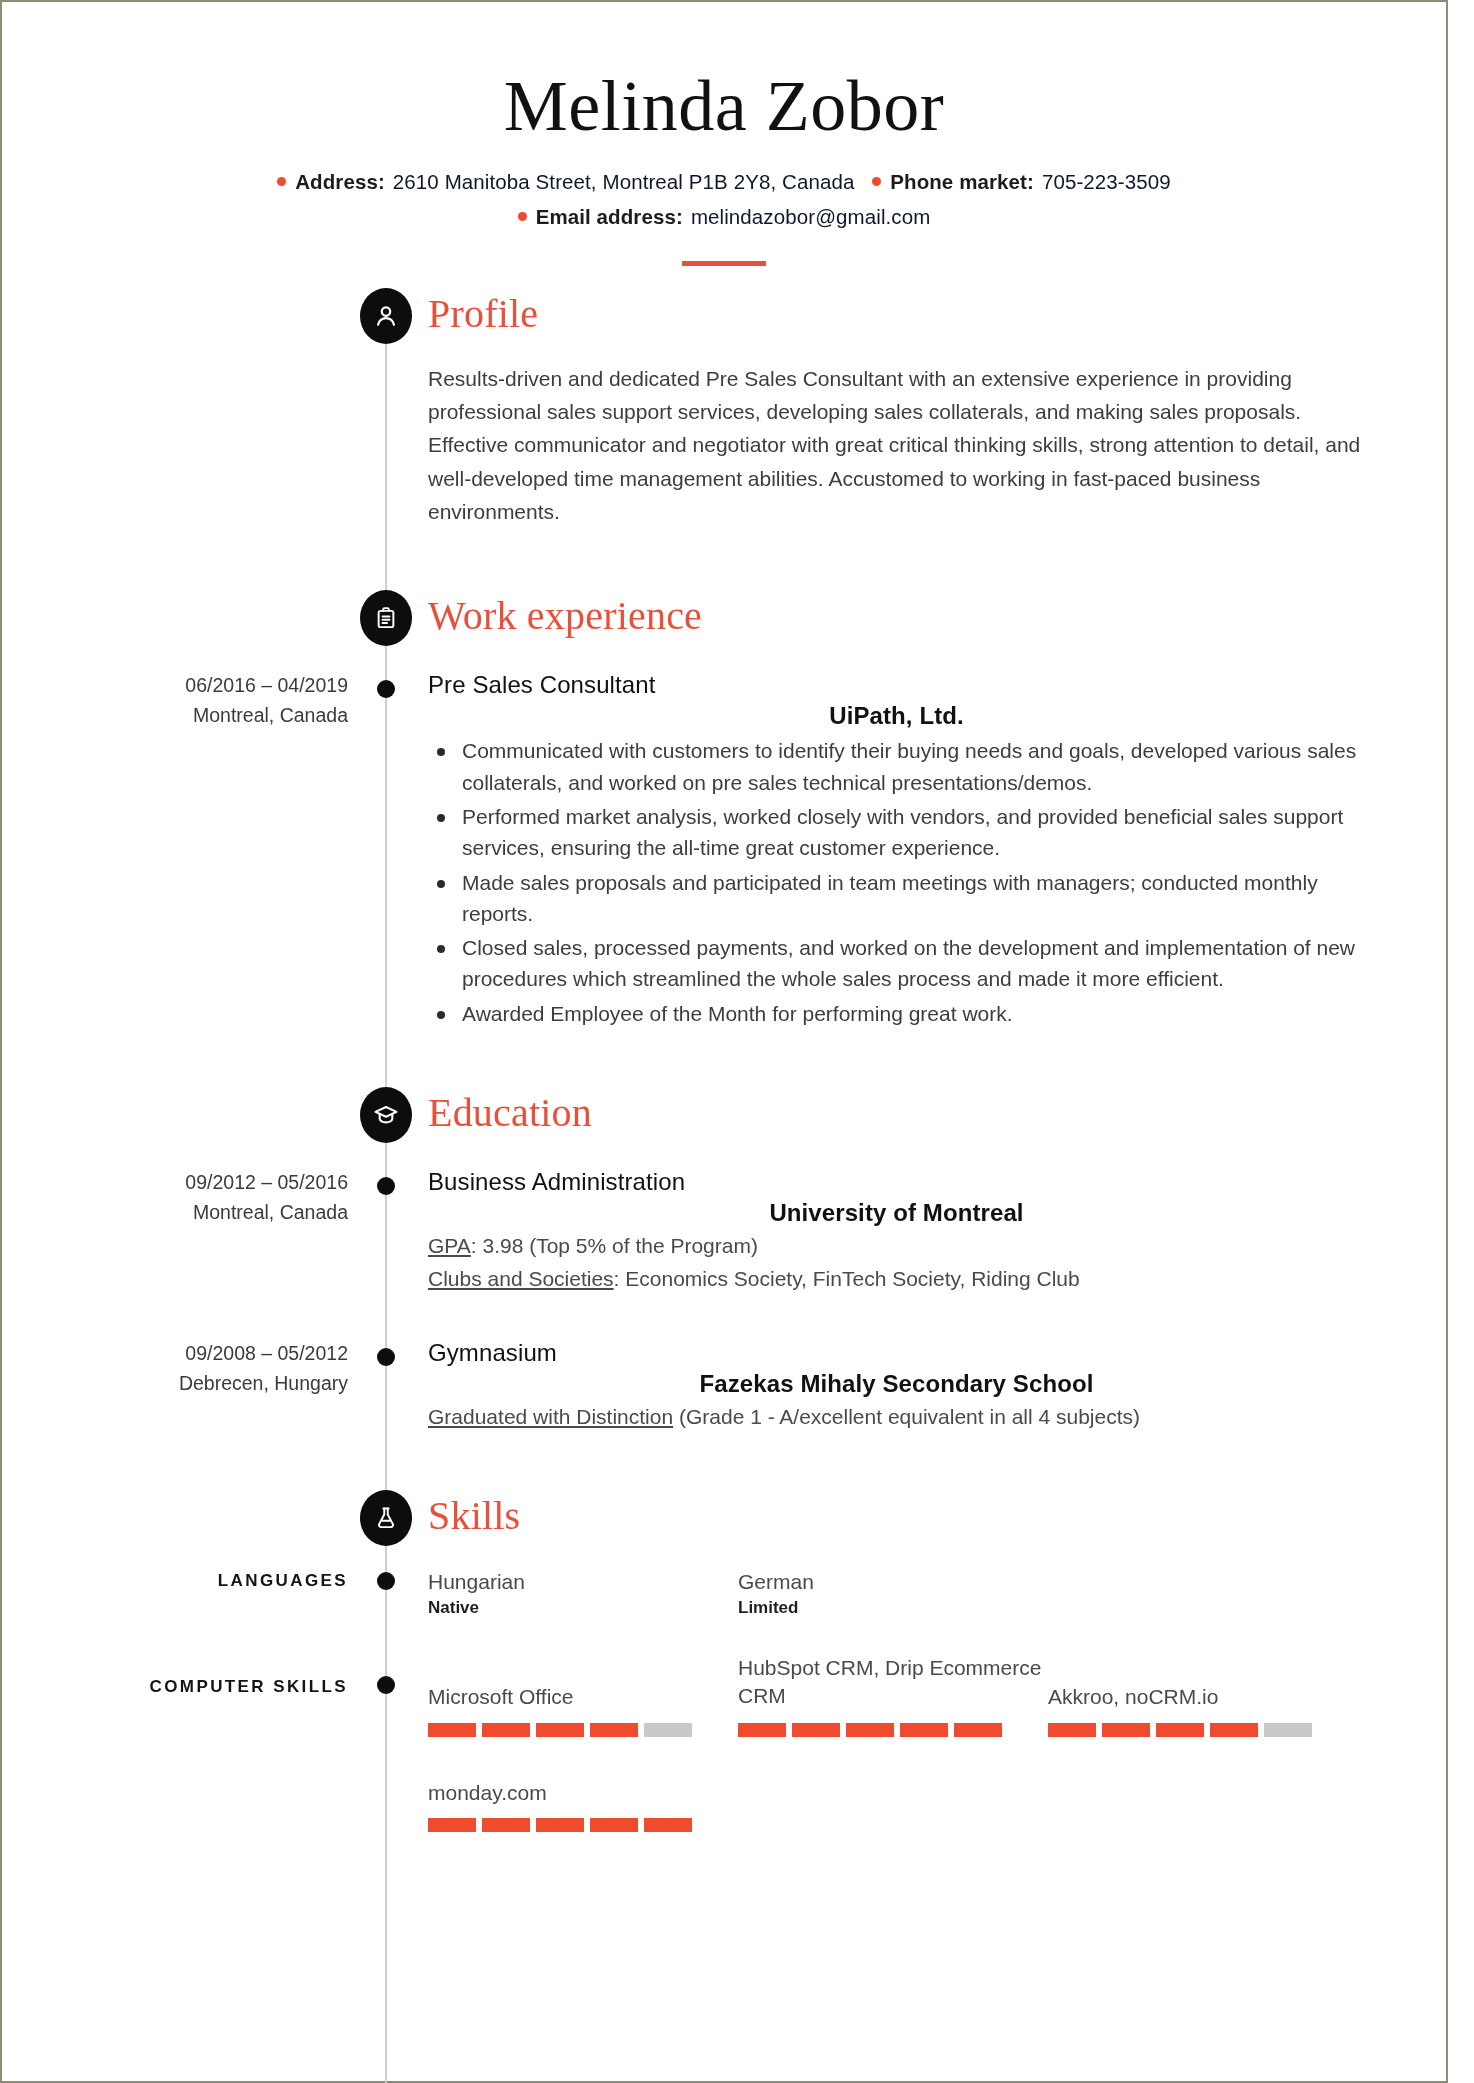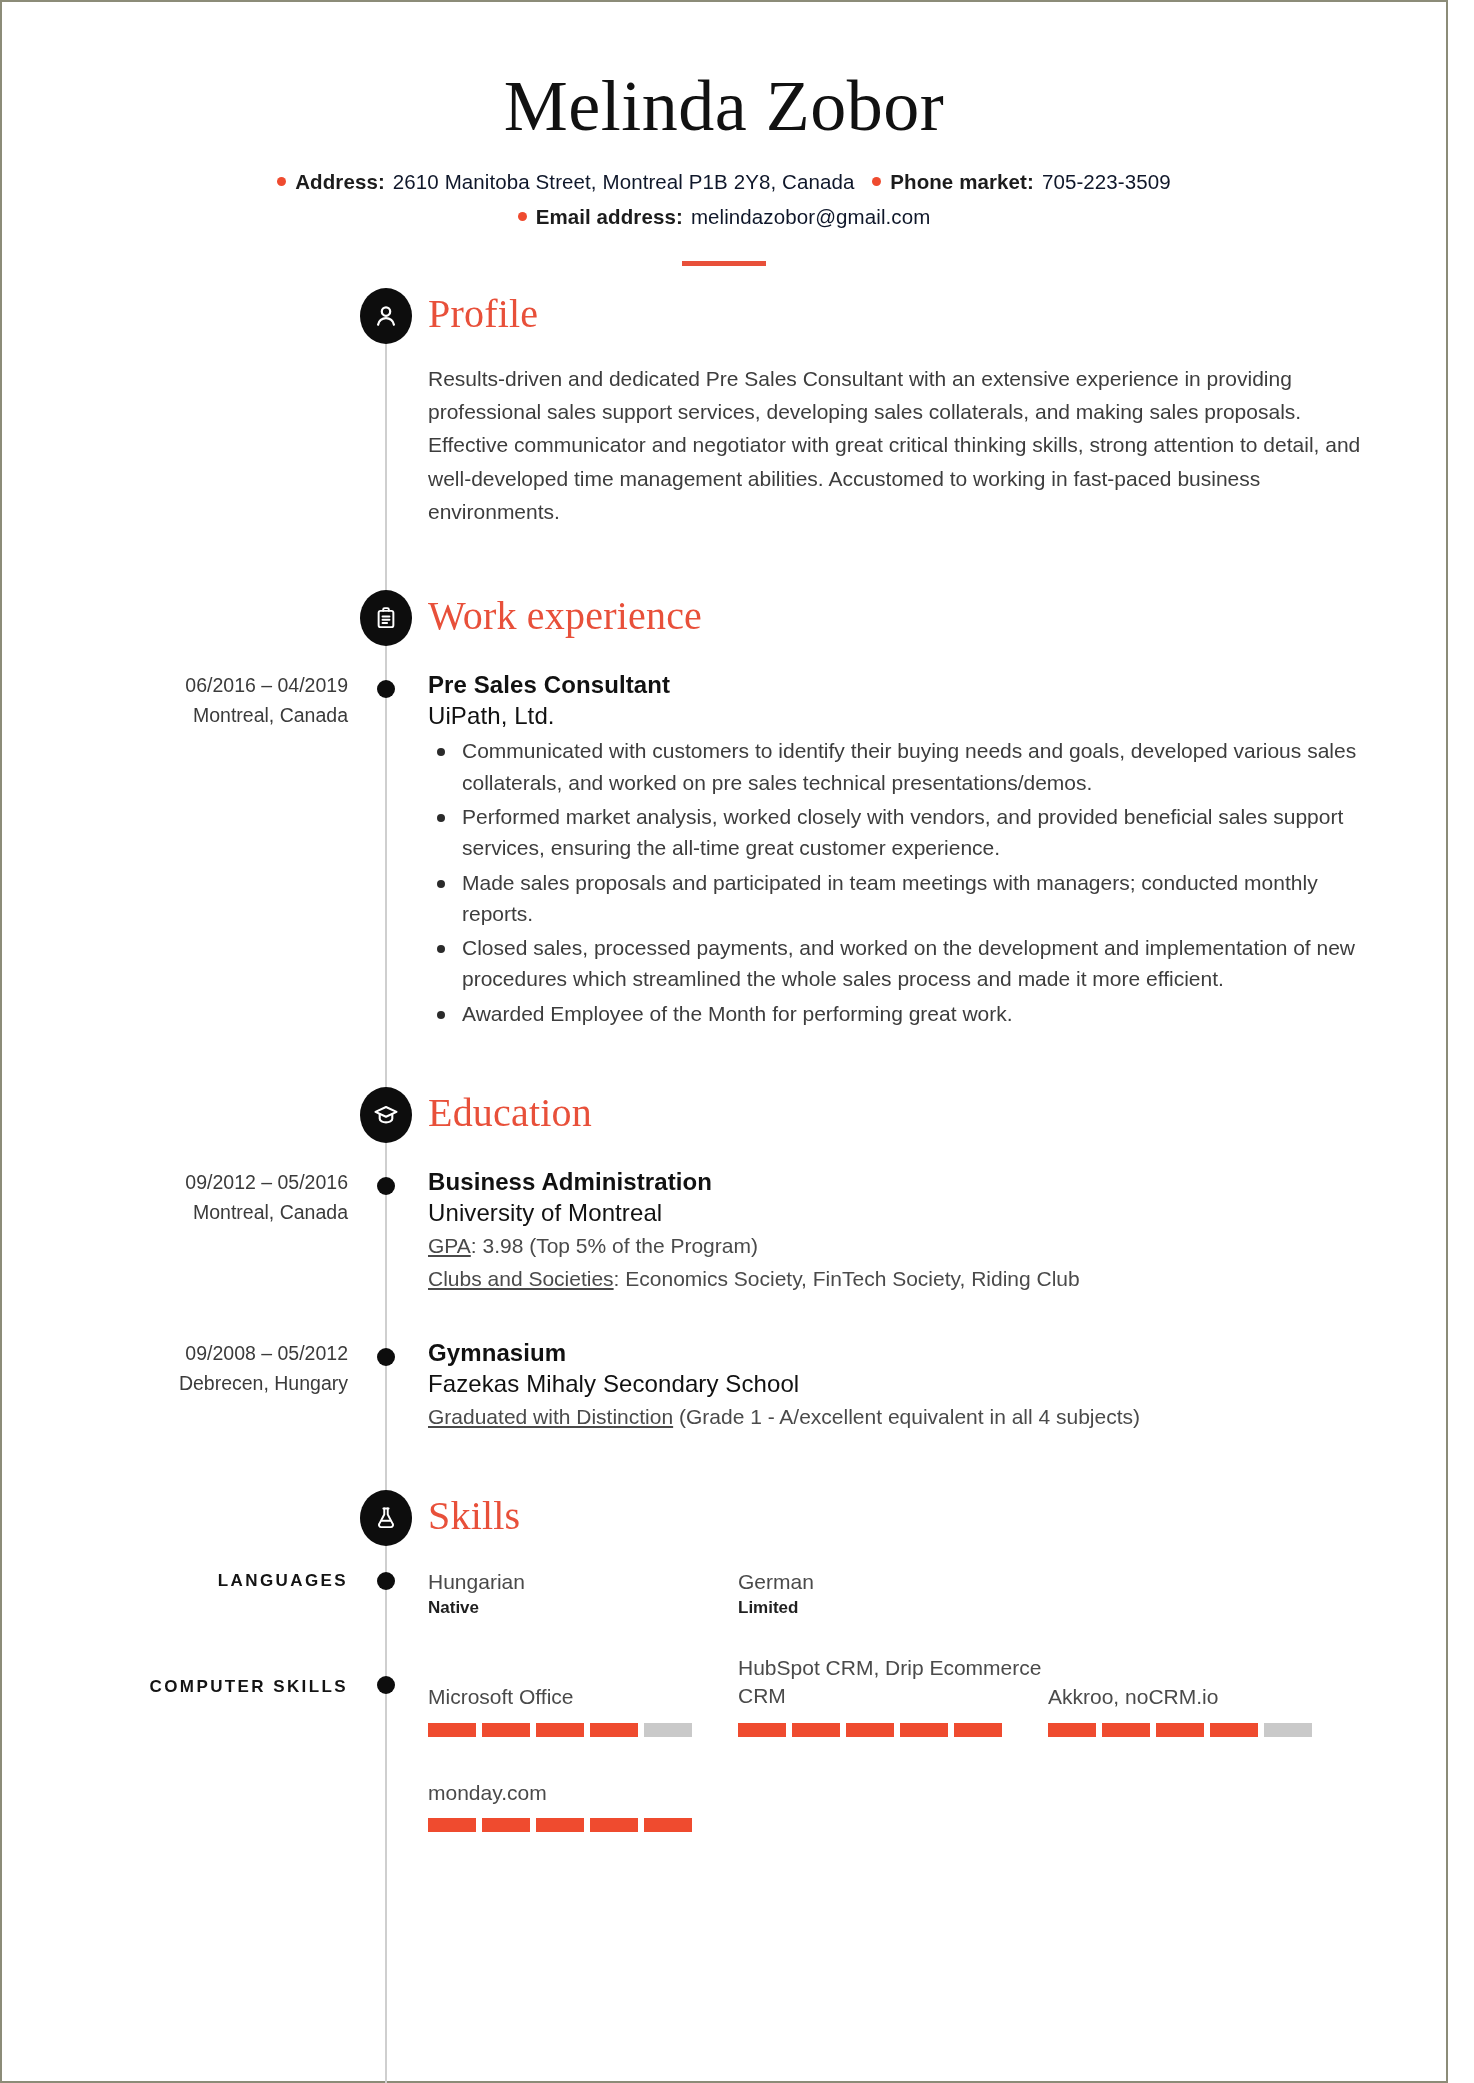--- a/index.html
+++ b/index.html
@@ -156,31 +156,32 @@
     background: #0d0d0d;
     z-index: 3;
   }
   .row-right {
     margin-left: 425px;
     padding-right: 80px;
   }
 
   .entry-title {
     font-size: 24px;
+    font-weight: normal;
+    color: #111111;
+    line-height: 1.28;
+    letter-spacing: 0.1px;
+  }
+  .entry-org {
+    font-size: 24px;
     font-weight: bold;
     color: #111111;
     line-height: 1.28;
     letter-spacing: 0.1px;
-  }
-  .entry-org {
-    font-size: 24px;
-    font-weight: normal;
-    color: #111111;
-    line-height: 1.28;
-    letter-spacing: 0.1px;
+    text-align: center;
   }
   .entry-note {
     font-size: 21px;
     color: #4a4a4a;
     line-height: 1.42;
     margin-top: 3px;
   }
   .u { text-decoration: underline; }
 
   .paragraph {

